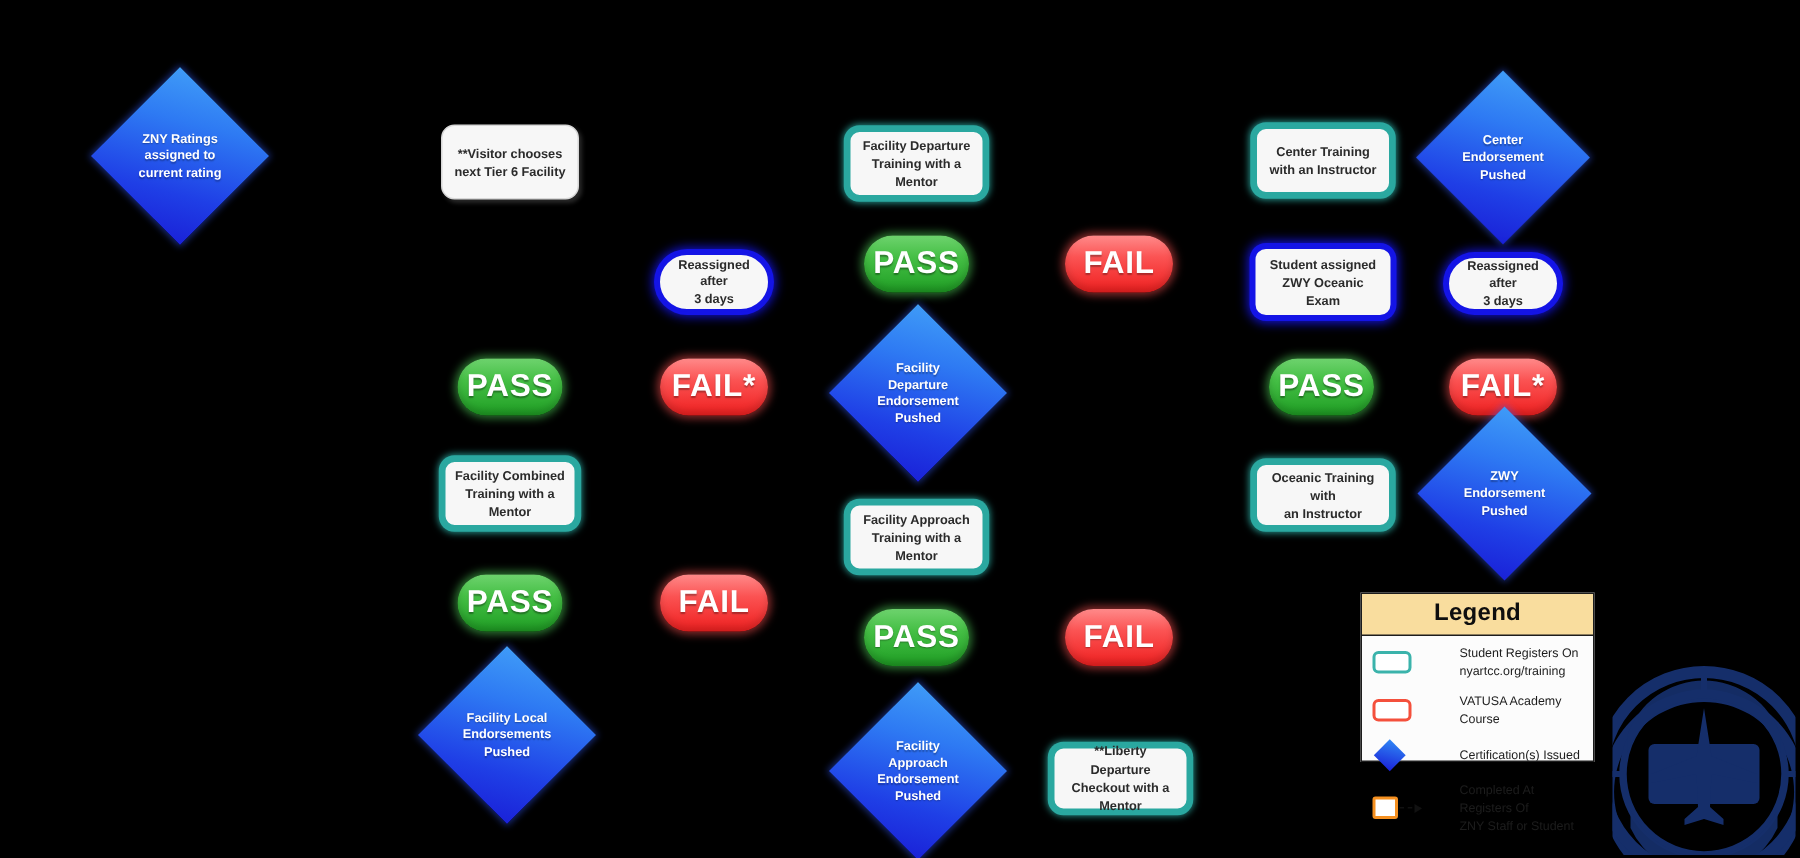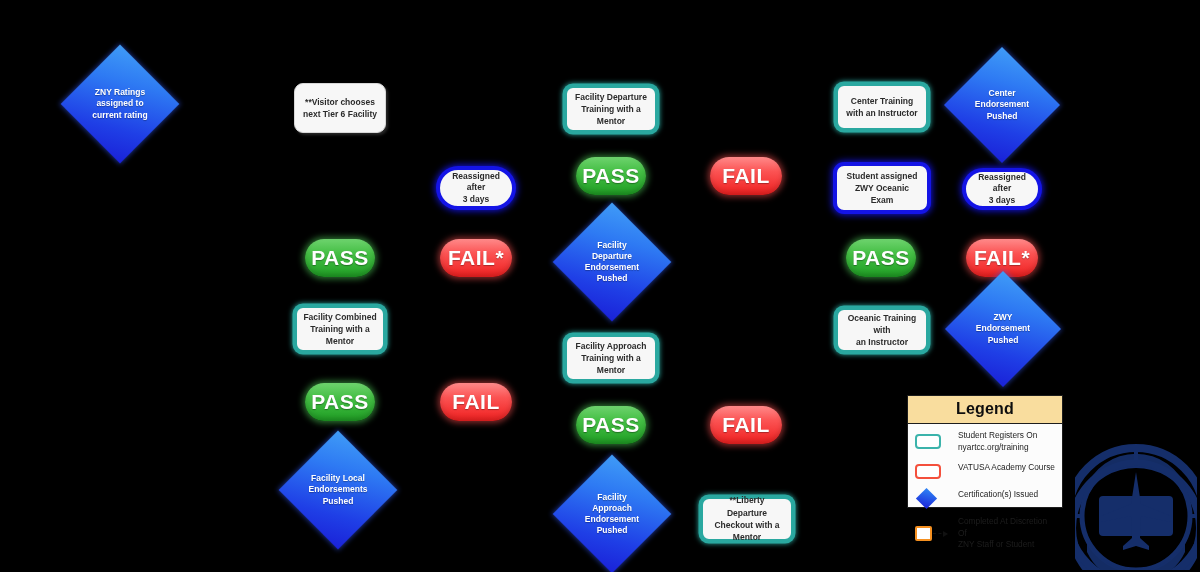--- a/index.html
+++ b/index.html
@@ -101,22 +101,22 @@
     background: #f9dd9e;
     border-bottom: 1.5px solid #1d1d1d;
     text-align: center;
     font-size: 16px; font-weight: bold;
     color: #0e0e0e;
     padding: 4px 0 5px;
     letter-spacing: .2px;
   }
   #legend .lg-body { padding: 6px 7px 7px 7px; }
   .lg-row {
-    display: flex; 
-    gap: 9px;
+    display: flex; align-items: center;
+    gap: 24px;
     margin-bottom: 9px;
     min-height: 18px;
   }
   .lg-row:last-child { margin-bottom: 2px; }
   .lg-key { width: 34px; flex: 0 0 34px; display: flex; align-items: center; justify-content: flex-start; }
   .lg-label {
     font-size: 8.3px; color: #1d1d1d; line-height: 1.4;
     white-space: pre-line;
   }
   .sw-rect { width: 26px; height: 15px; border-radius: 4px; background: #ffffff; }
@@ -308,21 +308,21 @@
           <span class="sw-dia"></span>
         </span>
         <span class="lg-label">Certification(s) Issued</span>
       </div>
 
       <div class="lg-row">
         <span class="lg-key sw-arrowwrap">
           <span class="sw-rect orange"></span>
             <span class="sw-arrow"></span>
         </span>
-        <span class="lg-label">Completed At Discretion Of
+        <span class="lg-label">Completed At Registers Of
 ZNY Staff or Student</span>
       </div>
 
     </div>
   </div>
 
   <div id="seal" style="left:1075px;top:398px;width:122px;height:172px;">
     <svg viewBox="0 0 122 172" width="122" height="172" aria-hidden="true">
       <g fill="#16306e">
 

